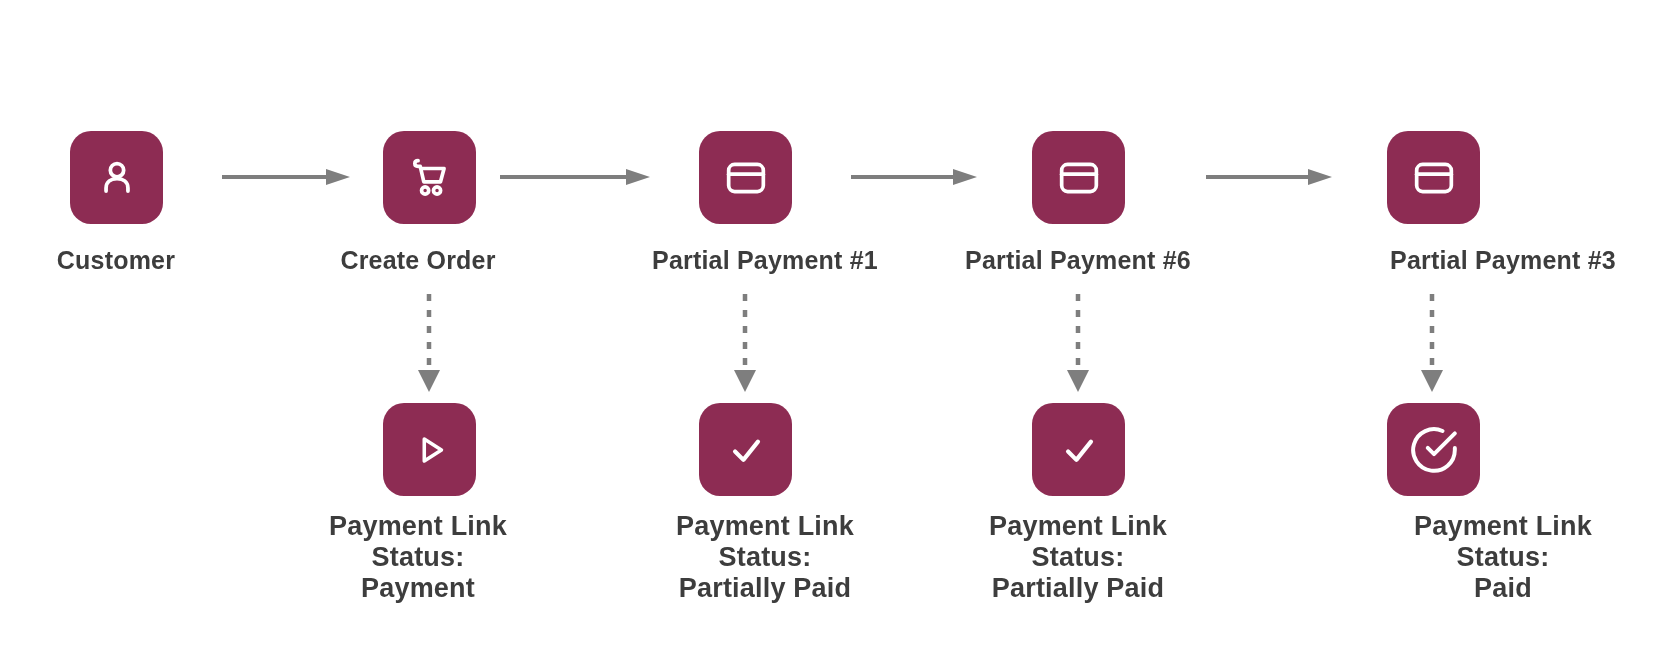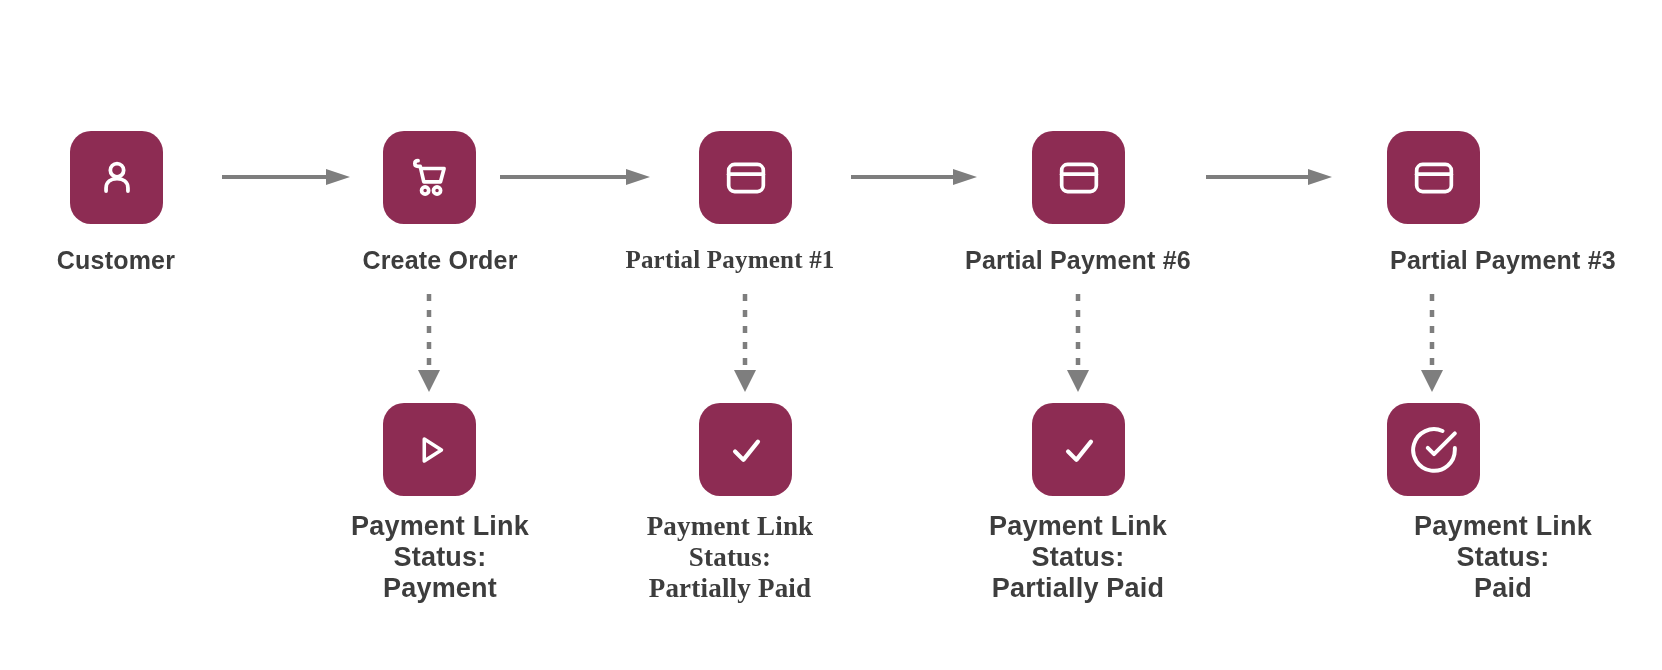--- a/index.html
+++ b/index.html
@@ -41,22 +41,22 @@
     line-height:31px;
     letter-spacing:0.2px;
   }
   .status-label span{display:block;}
 
   .h-arrow{position:absolute;top:168px;height:18px;}
   .v-arrow{position:absolute;top:292px;width:22px;height:102px;}
 
   
   .c1-node{left:70px;}  .c1-label{left:-54px;}
-  .c2-node{left:383px;} .c2-label{left:270px;}
-  .c3-node{left:699px;} .c3-label{left:560px;font-family:Liberation Serif, serif;}
+  .c2-node{left:383px;} .c2-label{left:248px;}
+  .c3-node{left:699px;} .c3-label{left:595px;}
   .c4-node{left:1032px;}.c4-label{left:908px;}
   .c5-node{left:1387px;}.c5-label{left:1333px;}
   .c2-varrow{left:418px;} .c3-varrow{left:734px;}
   .c4-varrow{left:1067px;}.c5-varrow{left:1421px;}
 </style>
 </head>
 <body>
 
 <div class="canvas">
 

